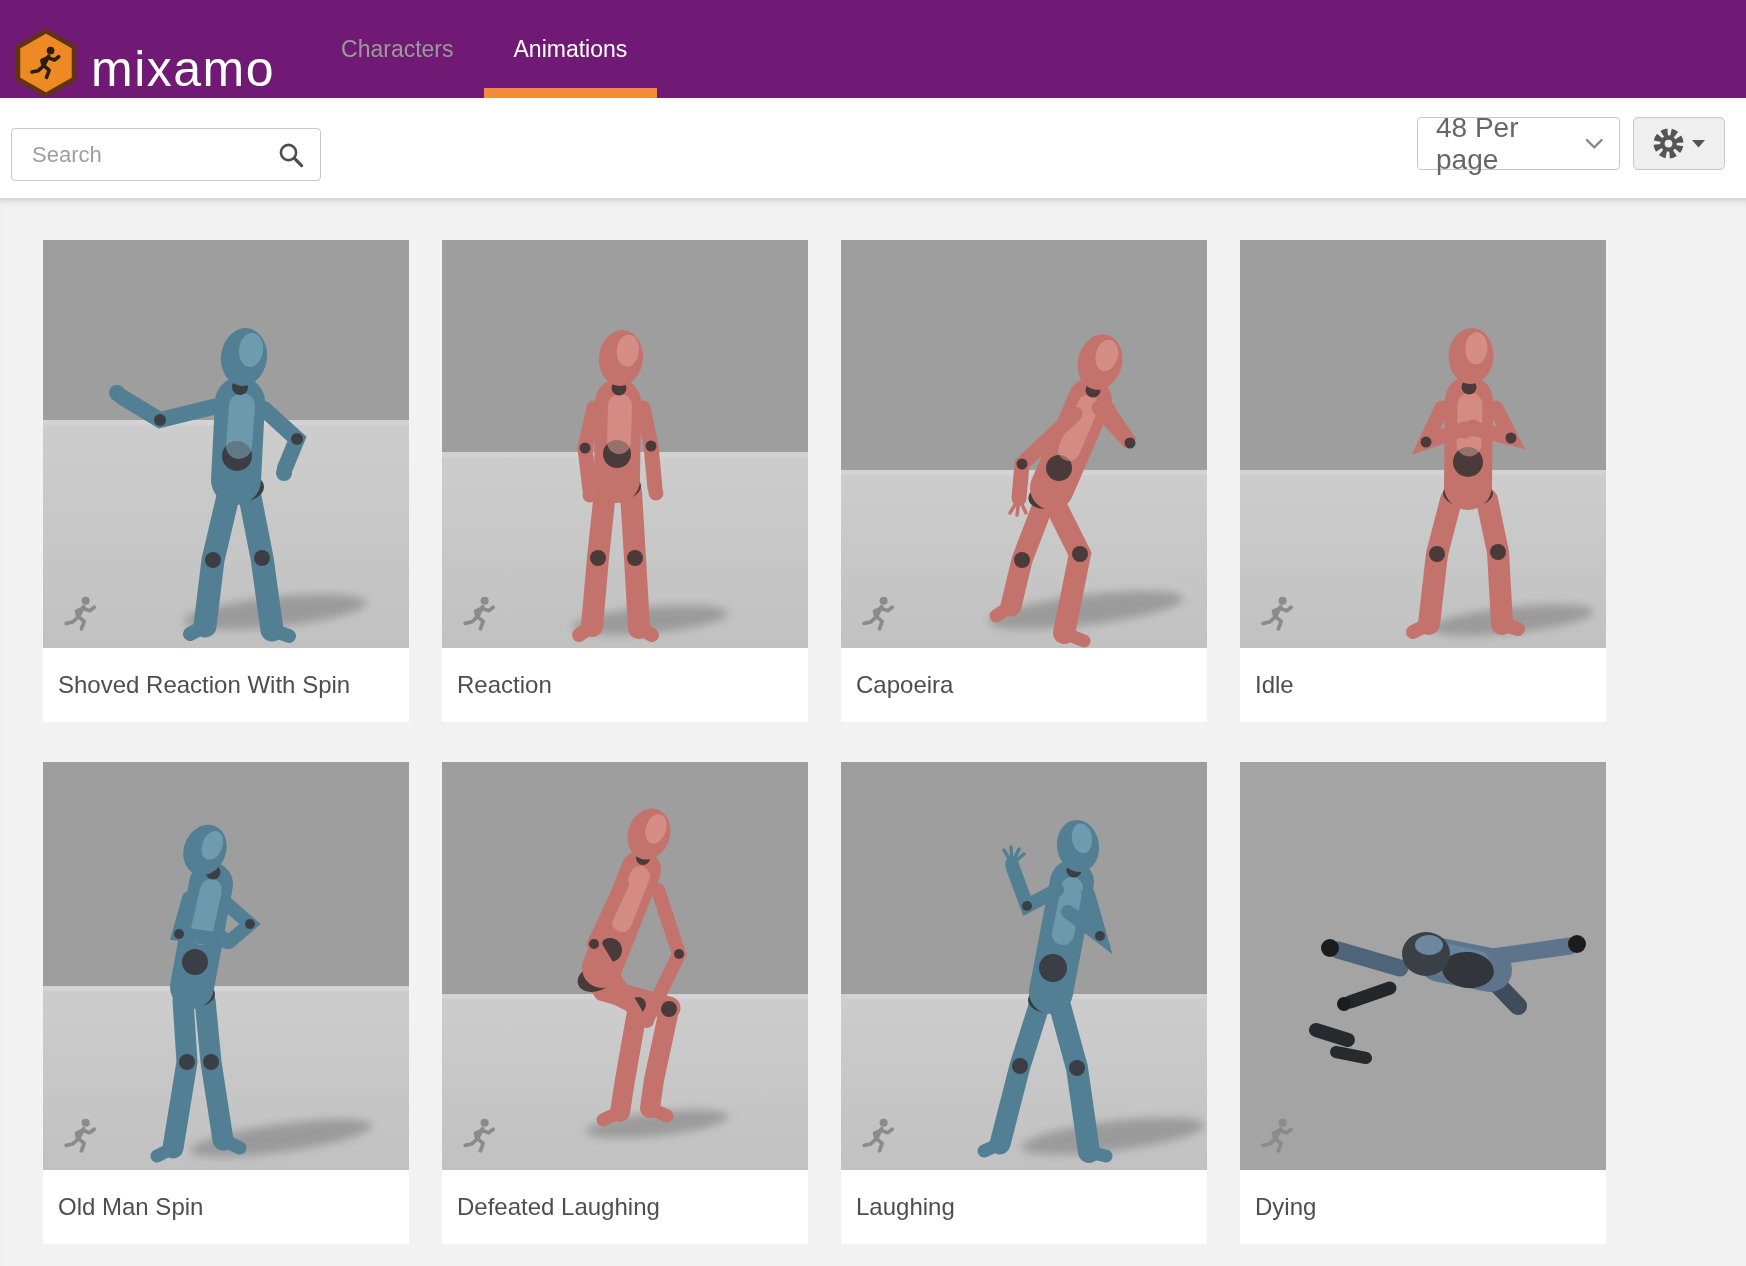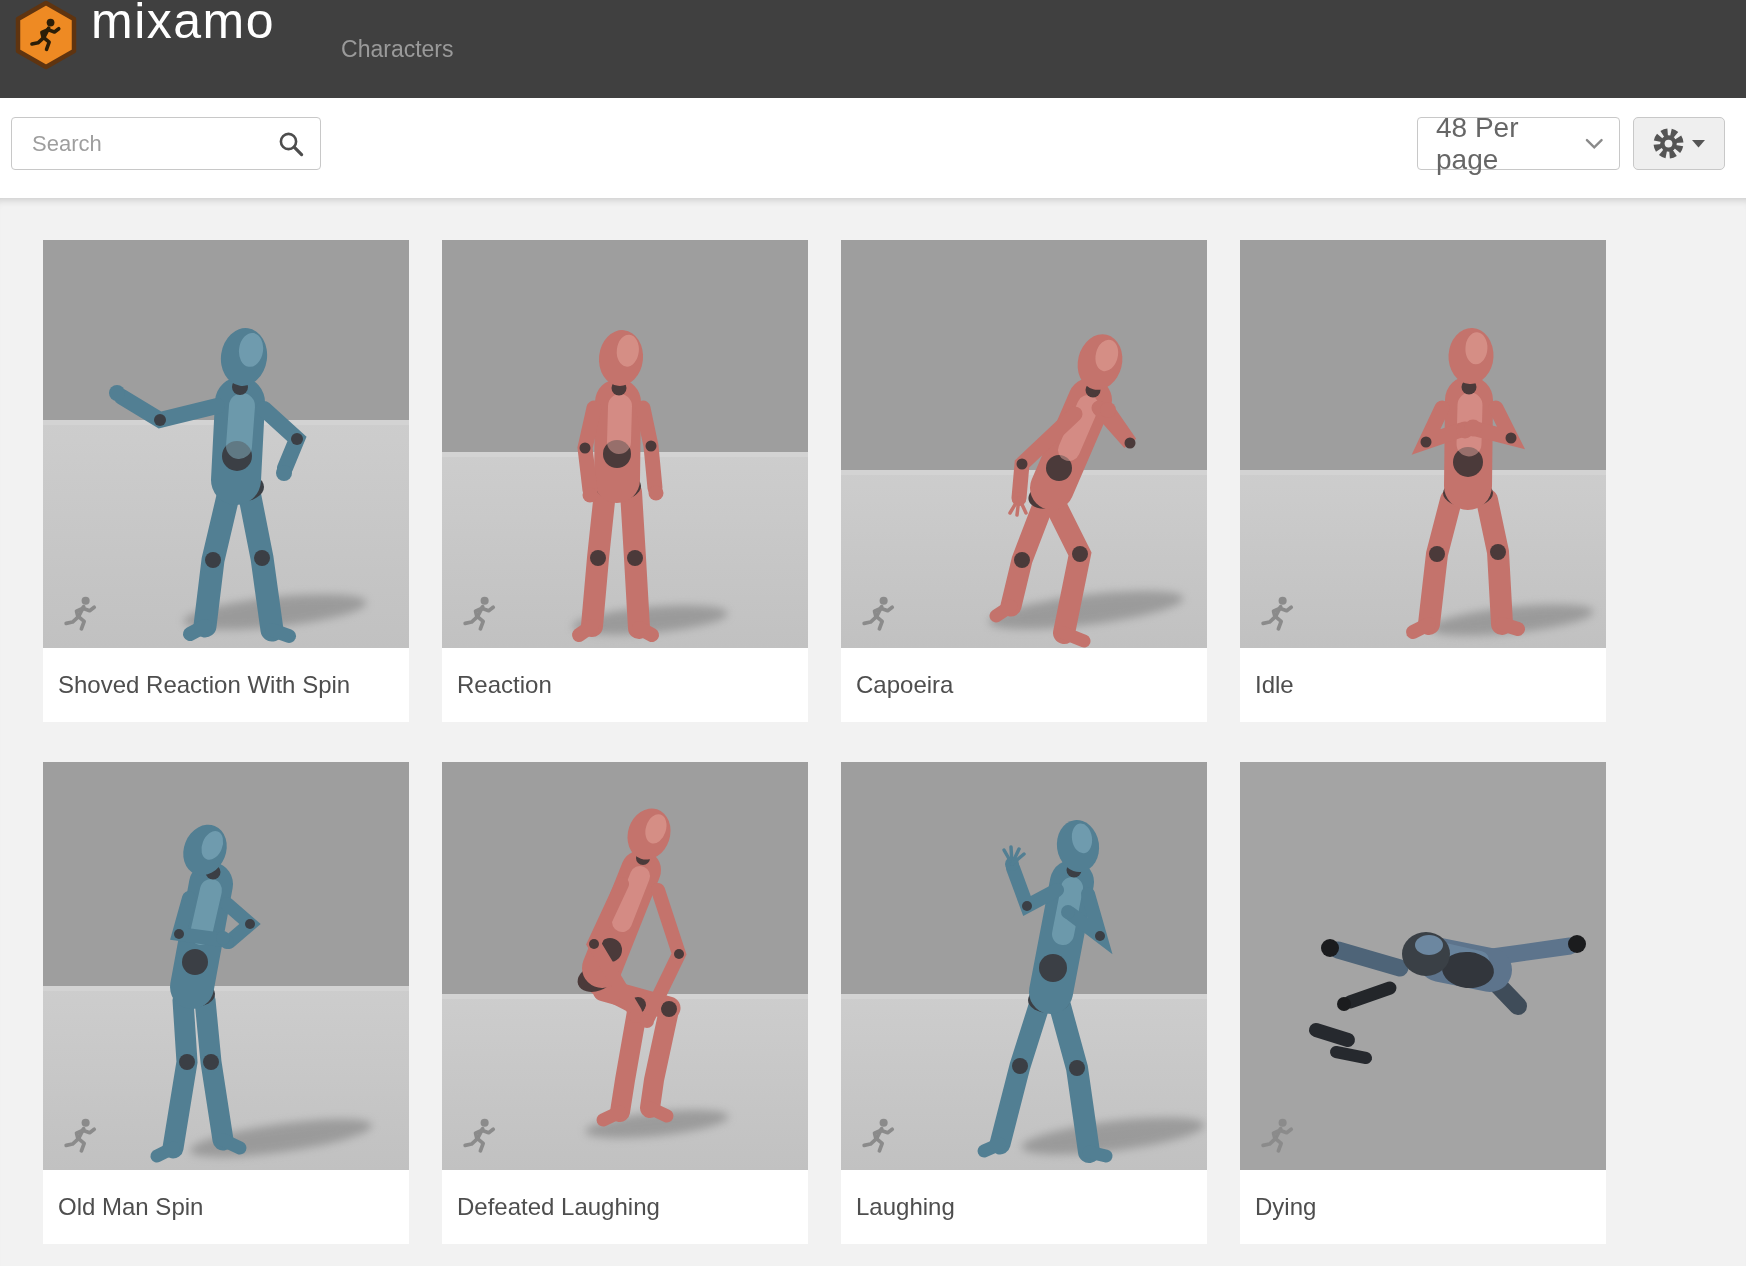--- a/index.html
+++ b/index.html
@@ -3,30 +3,30 @@
 <meta charset="utf-8">
 <style>
   html,body{margin:0;padding:0}
   body{
     width:1746px;height:1266px;overflow:hidden;
     background:#f2f2f2;
     font-family:"Liberation Sans",sans-serif;
     -webkit-font-smoothing:antialiased;
   }
   
-  .navbar{height:98px;background:#404040;display:flex;align-items:flex-start;position:relative}
+  .navbar{height:98px;background:#701a75;display:flex;align-items:flex-end;position:relative}
   .logo{margin-left:14px;display:block}
   .brand{color:#ffffff;font-size:50px;letter-spacing:1.5px;margin-left:13px;margin-top:-8px}
   .tabs{display:flex;height:98px;margin-left:36px;align-self:stretch}
   .tab{position:relative;display:flex;align-items:center;padding:16px 30px;font-size:23px;color:#9a9a9a;cursor:pointer}
   .tab.active{color:#ffffff}
   .tab.active::after{content:"";position:absolute;left:0;right:0;bottom:0;height:10px;background:#F28C3B}
   
   .header{height:100px;background:#ffffff;position:relative}
-  .search-wrap{position:absolute;left:11px;top:19px;width:310px;height:53px}
+  .search-wrap{position:absolute;left:11px;top:30px;width:310px;height:53px}
   .search-input{
     width:100%;height:100%;box-sizing:border-box;
     border:1px solid #c8c8c8;border-radius:4px;background:#fff;
     font-family:"Liberation Sans",sans-serif;font-size:22px;color:#444;
     padding:0 56px 0 20px;outline:none;
   }
   .search-input::placeholder{color:#9e9e9e}
   .search-icon{position:absolute;right:16px;top:14px;pointer-events:none}
   .perpage{
     position:absolute;left:1417px;top:19px;width:203px;height:53px;box-sizing:border-box;
@@ -79,20 +79,21 @@
 </svg>
 
 <div class="navbar">
   <svg class="logo" width="64" height="70" viewBox="0 0 64 70">
     <polygon points="32,3 60,19 60,51 32,67 4,51 4,19" fill="#EE8A23" stroke="#5f3410" stroke-width="4.5" stroke-linejoin="round"></polygon>
     <use href="#runner-shape" transform="translate(13,16) scale(1.55)" color="#2b1e08"></use>
   </svg>
   <div class="brand">mixamo</div>
   <div class="tabs">
     <div class="tab">Characters</div>
+    <div class="tab active">Animations</div>
   </div>
 </div>
 
 <div class="header">
   <div class="search-wrap">
     <input class="search-input" type="text" placeholder="Search" style="">
     <svg class="search-icon" width="27" height="27" viewBox="0 0 27 27">
       <circle cx="10.5" cy="10.5" r="7.6" fill="none" stroke="#4d4d4d" stroke-width="2.6"></circle>
       <path d="M16.2 16.2 L23.6 23.6" stroke="#4d4d4d" stroke-width="3.2" stroke-linecap="round"></path>
     </svg>

